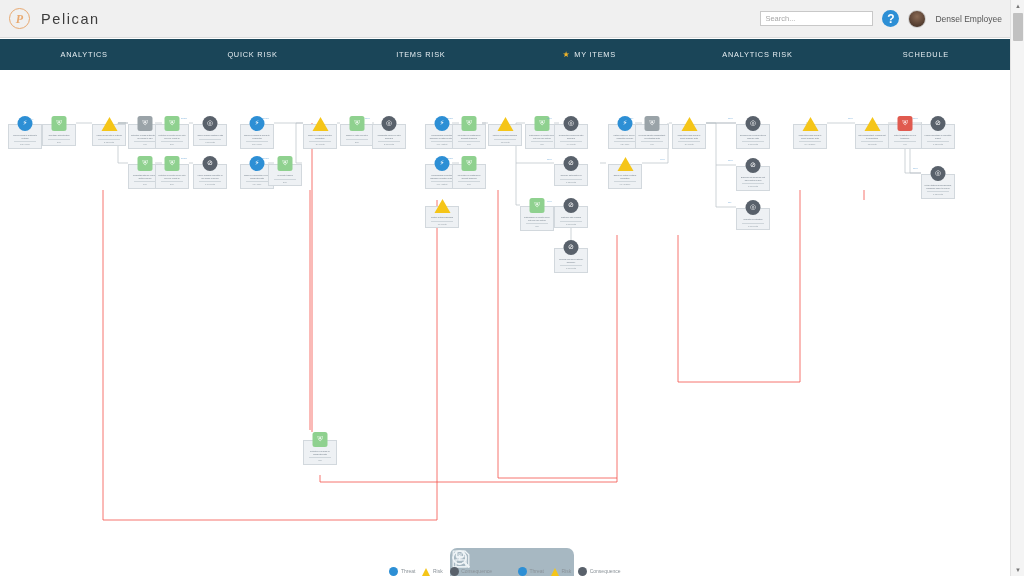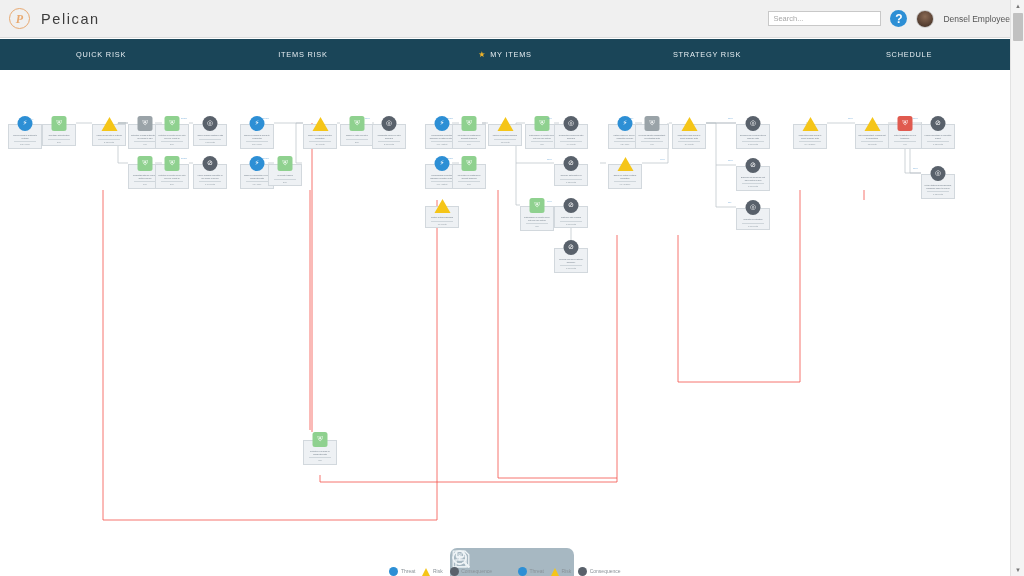--- a/index.html
+++ b/index.html
@@ -23,21 +23,21 @@
     align-items: center; justify-content: center;
     font-family: "Liberation Serif", serif; font-size: 12px;
     font-style: italic; font-weight: bold; color: #e8a971; line-height: 1;
   }
   .logo-text {
     margin-left: 11px; font-size: 14.5px; color: #3c3c3c;
     letter-spacing: 1.6px; font-weight: 400;
   }
   .topbar-right {
     margin-left: auto; display: flex; align-items: center;
-    gap: 9px; margin-right: 0; justify-content: center;
+    gap: 9px; margin-right: 8px; justify-content: center;
   }
   .search-input {
     width: 113px; height: 15px; border: 1px solid #c8c8c8; background: #fff;
     font-size: 7.5px; color: #9a9a9a; padding: 0 4px;
     font-family: "Liberation Sans", sans-serif;
   }
   .search-input::placeholder { color: #a8a8a8; }
   .help-icon {
     width: 17px; height: 17px; border-radius: 50%; background: #2d8fd5;
     color: #fff; font-size: 12px; font-weight: bold;
@@ -163,31 +163,34 @@
     <div class="topbar-right">
       <input class="search-input" type="text" placeholder="Search..." style="">
       <div class="help-icon">?</div>
       <div class="avatar"></div>
       <div class="username">Densel Employee</div>
     </div>
   </div>
 
   <div class="navbar" id="navbar">
       <div class="nav-item">
+        <span>ANALYTICS</span>
+      </div>
+      <div class="nav-item">
         <span>QUICK RISK</span>
       </div>
       <div class="nav-item">
         <span>ITEMS RISK</span>
       </div>
       <div class="nav-item">
         <span class="nav-star">★</span>
         <span>MY ITEMS</span>
       </div>
       <div class="nav-item">
-        <span>STRATEGY RISK</span>
+        <span>ANALYTICS RISK</span>
       </div>
       <div class="nav-item">
         <span>SCHEDULE</span>
       </div>
     </div>
 
   <div class="canvas">
     <svg id="edge-layer" width="1010" height="506">
         <polyline points="42,53 42,53" fill="none" stroke="#b8c0c6" stroke-width="0.7"></polyline>
         <polyline points="76,53 92,53" fill="none" stroke="#b8c0c6" stroke-width="0.7"></polyline>

